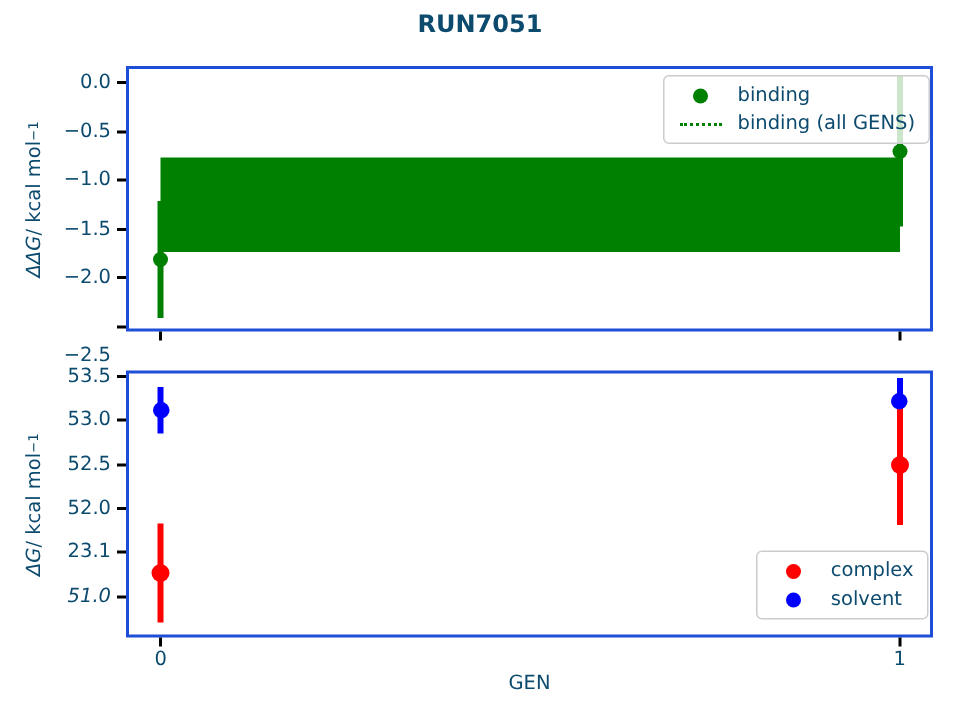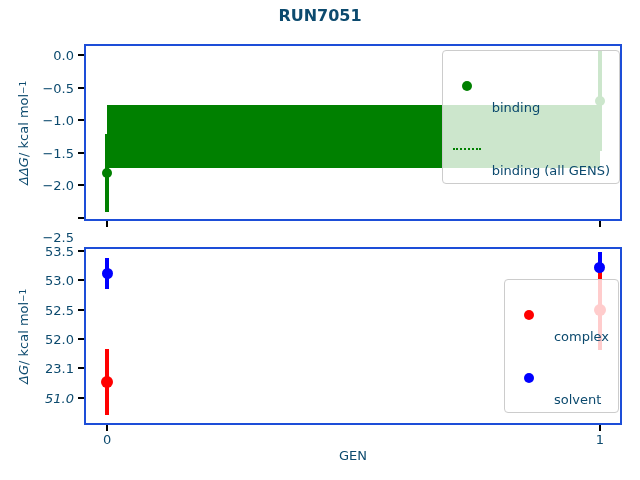--- a/index.html
+++ b/index.html
@@ -46,21 +46,21 @@
     position:absolute;z-index:5;background:rgba(255,255,255,0.8);
     border:1px solid #cccccc;border-radius:4px;padding:5px 9px;
     display:flex;flex-direction:column;gap:4px;font-size:13px;
   }
   #legend1{top:4px;right:0px;}
   #legend2{bottom:10px;right:1px;}
   .lrow{display:flex;align-items:center;gap:10px;}
   .lmark-box{width:30px;display:flex;align-items:center;justify-content:center;}
   .lmark-dot{width:10px;height:10px;border-radius:50%;}
   .lmark-dotline{width:28px;height:0;border-top:2px dotted #008000;}
-  .ltext{white-space:nowrap;margin-top:44px;}
+  .ltext{white-space:nowrap;}
 </style>
 </head>
 <body>
 
 <div class="fig">
 
   <div class="title">RUN7051</div>
 
   <div class="ylab" id="ylab1">
       <span class="math">ΔΔG</span>

